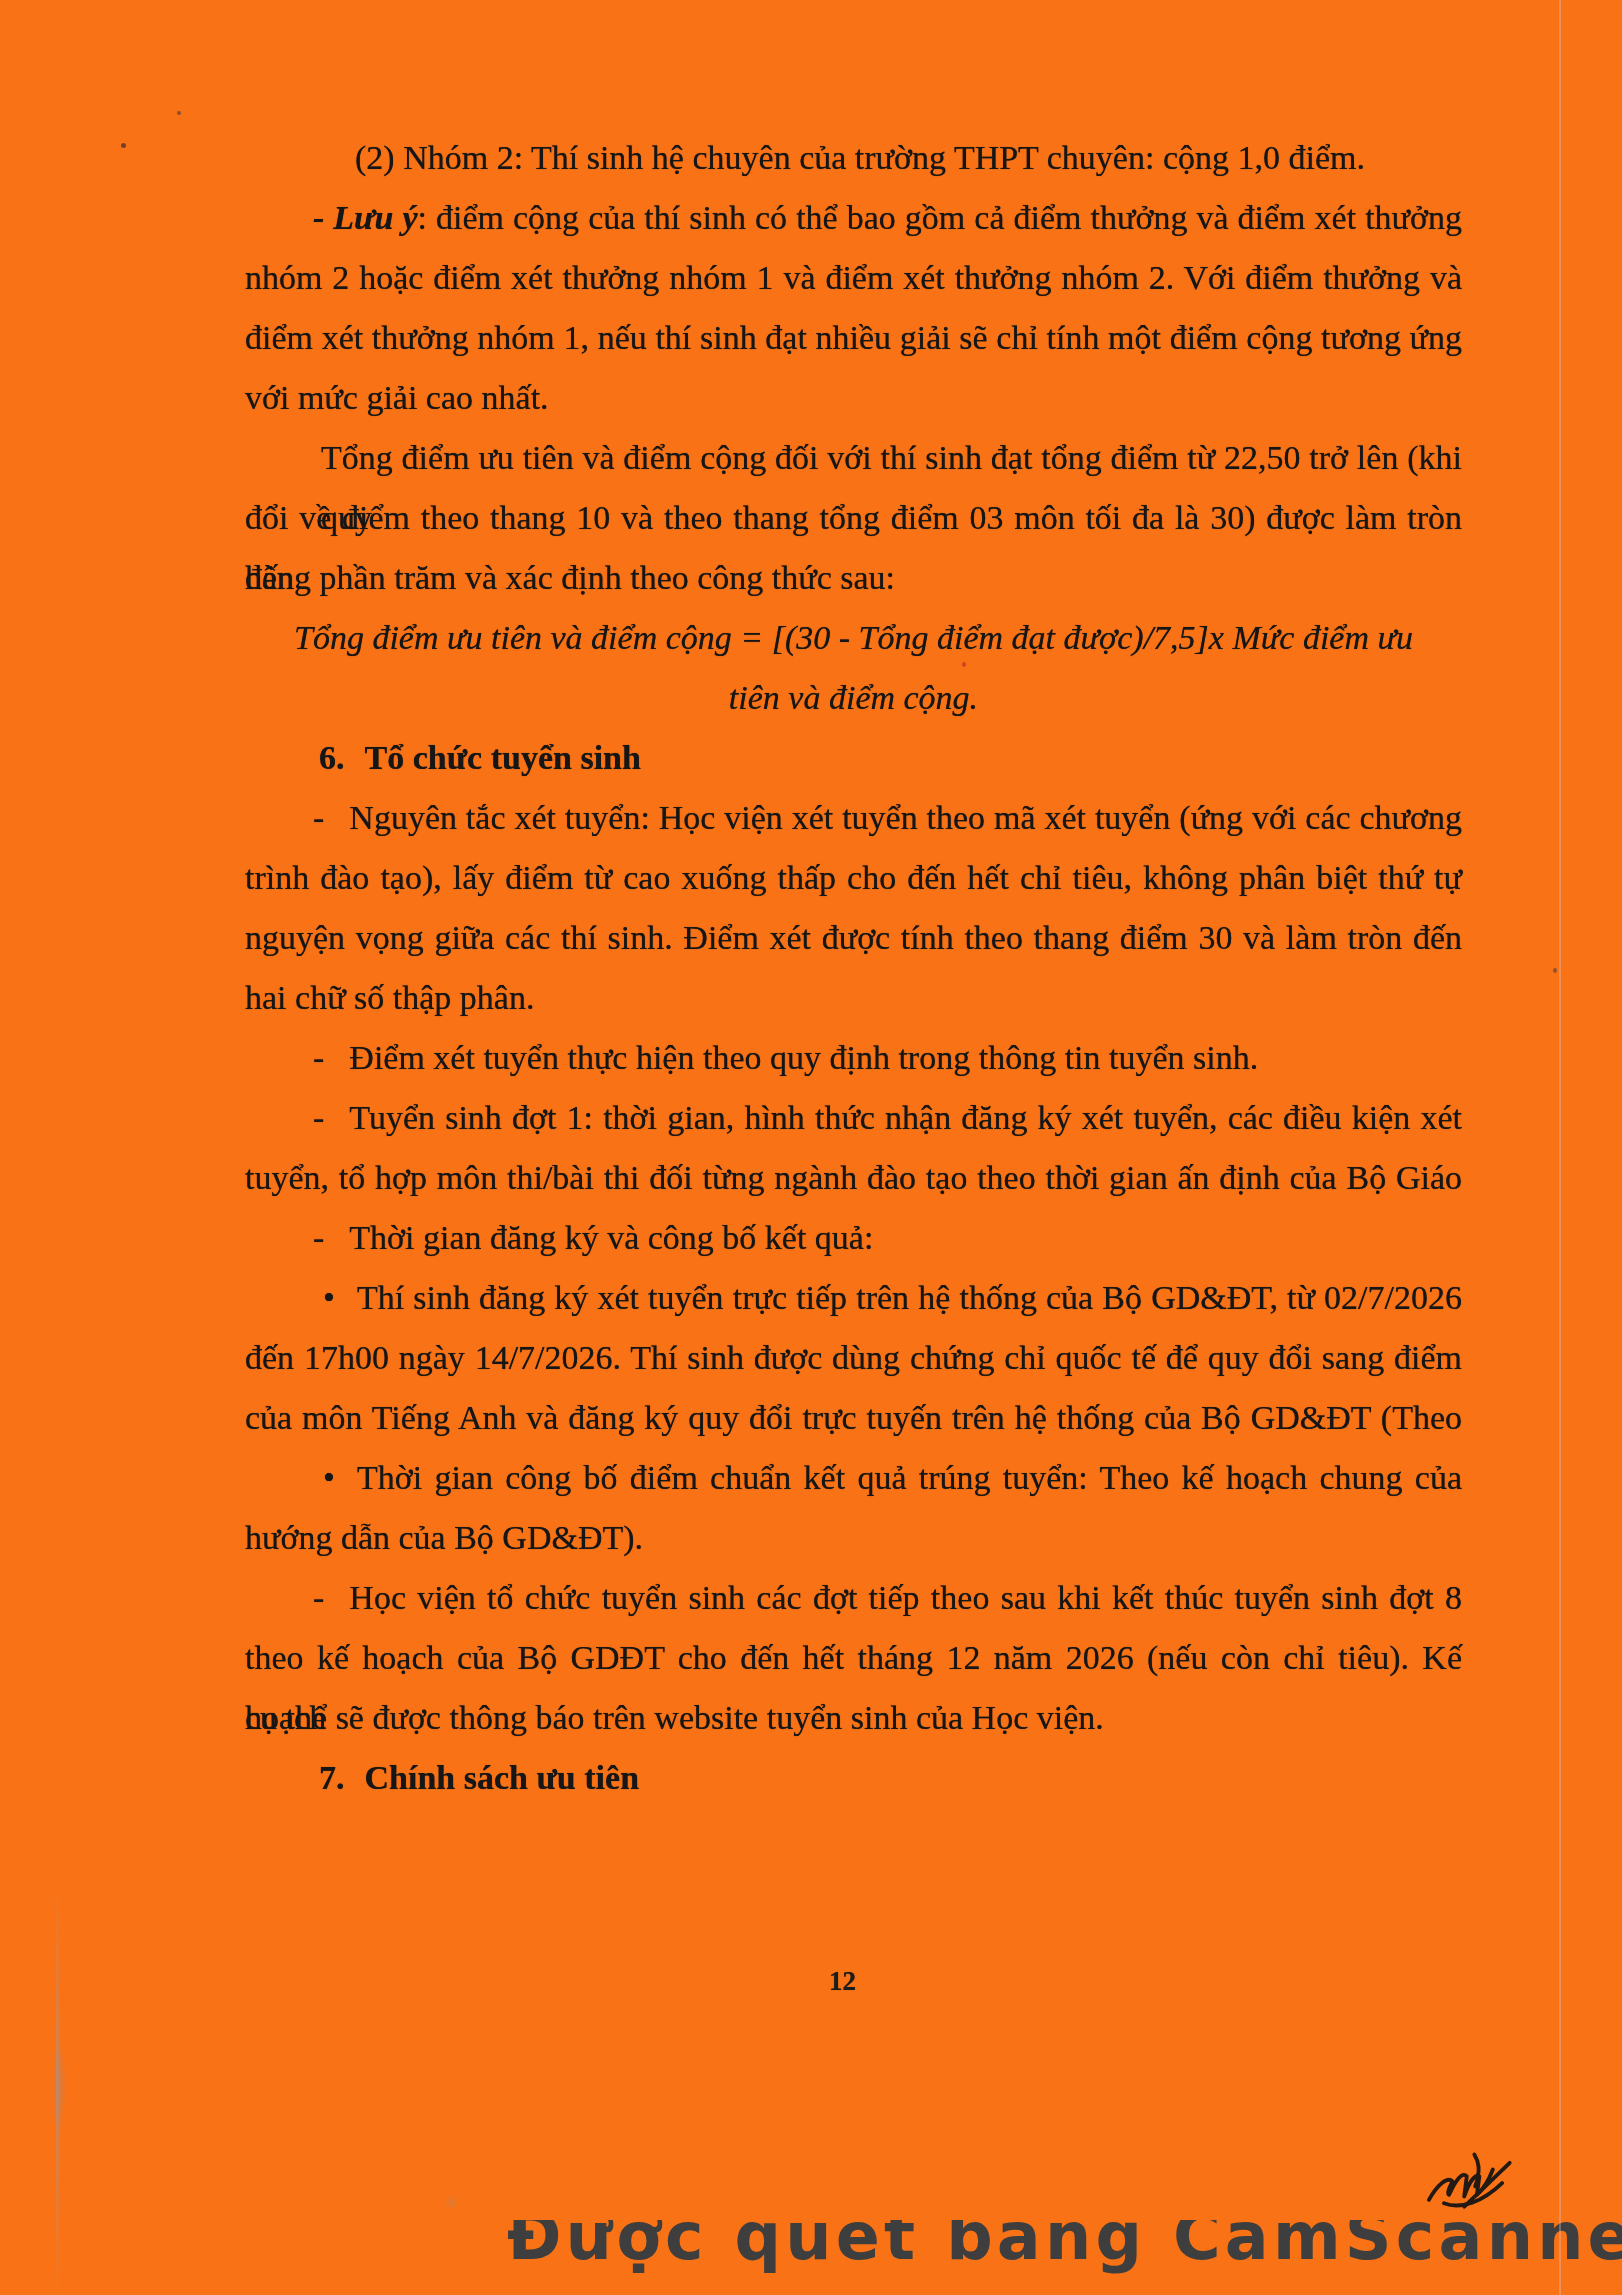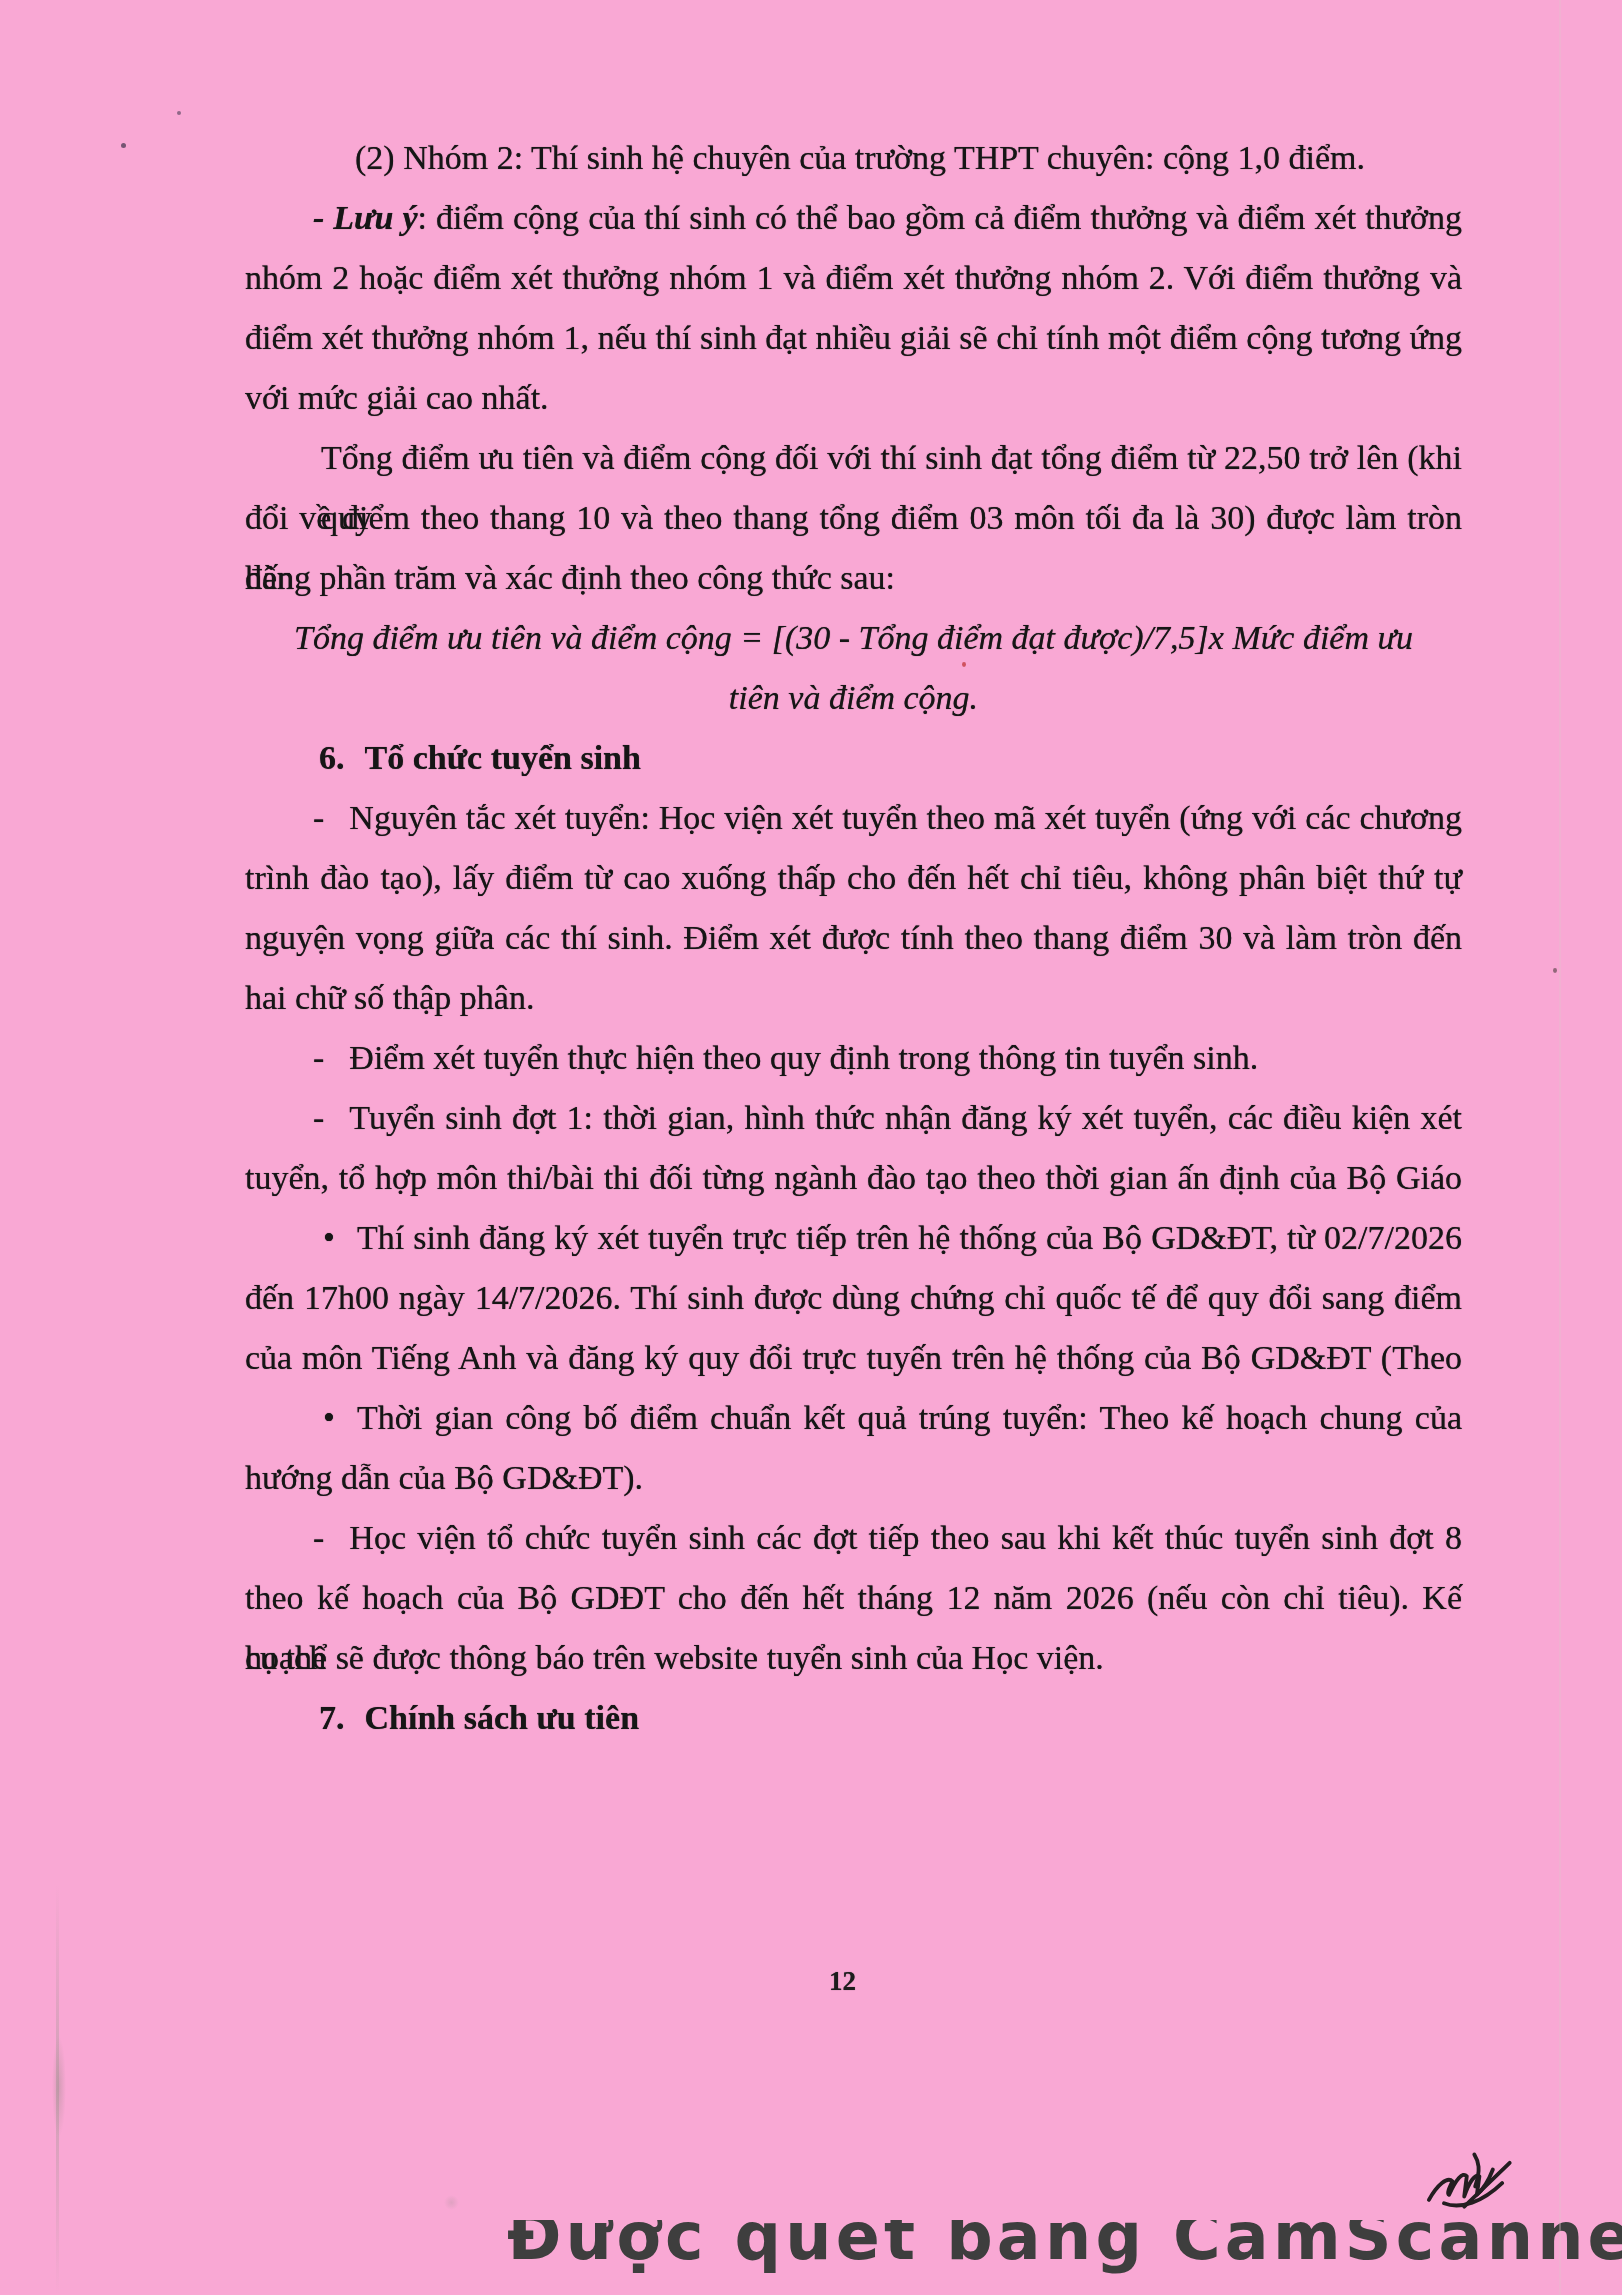--- a/index.html
+++ b/index.html
@@ -1,16 +1,16 @@
 <!DOCTYPE html>
 <html style="font-size:13.5px"><head>
 <meta charset="utf-8">
 <style>
   html,body{margin:0;padding:0;background:#e8e8e8;}
-  .page{position:relative;width:1622px;height:2295px;background:#f9a8d4;overflow:hidden;
+  .page{position:relative;width:1622px;height:2295px;background:#f97316;overflow:hidden;
         font-family:"Liberation Serif","DejaVu Serif",serif;}
   
   .doc{position:absolute;left:245px;top:128px;width:1217px;
        font-size:34px;line-height:60px;color:#161616;
        text-shadow:0 0 0.8px rgba(20,20,20,.8);}
   .ln{height:60px;}
   .j{text-align:justify;text-align-last:justify;text-justify:inter-word;}
   .ci{text-align:center;font-style:italic;}
   .hd{font-weight:bold;}
   .bp{font-weight:bold;font-style:italic;}
@@ -66,20 +66,21 @@
     <div class="ln ci"><span>Tổng điểm ưu tiên và điểm cộng = [(30 - Tổng điểm đạt được)/7,5]x Mức điểm ưu</span></div>
     <div class="ln ci"><span>tiên và điểm cộng.</span></div>
     <div class="ln ind88 hd"><span class="mk mkh">6.</span><span>Tổ chức tuyển sinh</span></div>
     <div class="ln ind80 j"><span class="mk mkd">-</span><span>Nguyên tắc xét tuyển: Học viện xét tuyển theo mã xét tuyển (ứng với các chương</span></div>
     <div class="ln j"><span>trình đào tạo), lấy điểm từ cao xuống thấp cho đến hết chỉ tiêu, không phân biệt thứ tự</span></div>
     <div class="ln j"><span>nguyện vọng giữa các thí sinh. Điểm xét được tính theo thang điểm 30 và làm tròn đến</span></div>
     <div class="ln"><span>hai chữ số thập phân.</span></div>
     <div class="ln ind80"><span class="mk mkd">-</span><span>Điểm xét tuyển thực hiện theo quy định trong thông tin tuyển sinh.</span></div>
     <div class="ln ind80 j"><span class="mk mkd">-</span><span>Tuyển sinh đợt 1: thời gian, hình thức nhận đăng ký xét tuyển, các điều kiện xét</span></div>
     <div class="ln j"><span>tuyển, tổ hợp môn thi/bài thi đối từng ngành đào tạo theo thời gian ấn định của Bộ Giáo</span></div>
+    <div class="ln ind80"><span class="mk mkd">-</span><span>Thời gian đăng ký và công bố kết quả:</span></div>
     <div class="ln ind92 j"><span class="mk mkb">•</span><span>Thí sinh đăng ký xét tuyển trực tiếp trên hệ thống của Bộ GD&amp;ĐT, từ 02/7/2026</span></div>
     <div class="ln j"><span>đến 17h00 ngày 14/7/2026. Thí sinh được dùng chứng chỉ quốc tế để quy đổi sang điểm</span></div>
     <div class="ln j"><span>của môn Tiếng Anh và đăng ký quy đổi trực tuyến trên hệ thống của Bộ GD&amp;ĐT (Theo</span></div>
     <div class="ln ind92 j"><span class="mk mkb">•</span><span>Thời gian công bố điểm chuẩn kết quả trúng tuyển: Theo kế hoạch chung của</span></div>
     <div class="ln"><span>hướng dẫn của Bộ GD&amp;ĐT).</span></div>
     <div class="ln ind80 j"><span class="mk mkd">-</span><span>Học viện tổ chức tuyển sinh các đợt tiếp theo sau khi kết thúc tuyển sinh đợt 8</span></div>
     <div class="ln j"><span>theo kế hoạch của Bộ GDĐT cho đến hết tháng 12 năm 2026 (nếu còn chỉ tiêu). Kế hoạch</span></div>
     <div class="ln"><span>cụ thể sẽ được thông báo trên website tuyển sinh của Học viện.</span></div>
     <div class="ln ind88 hd"><span class="mk mkh">7.</span><span>Chính sách ưu tiên</span></div>
   </div>

